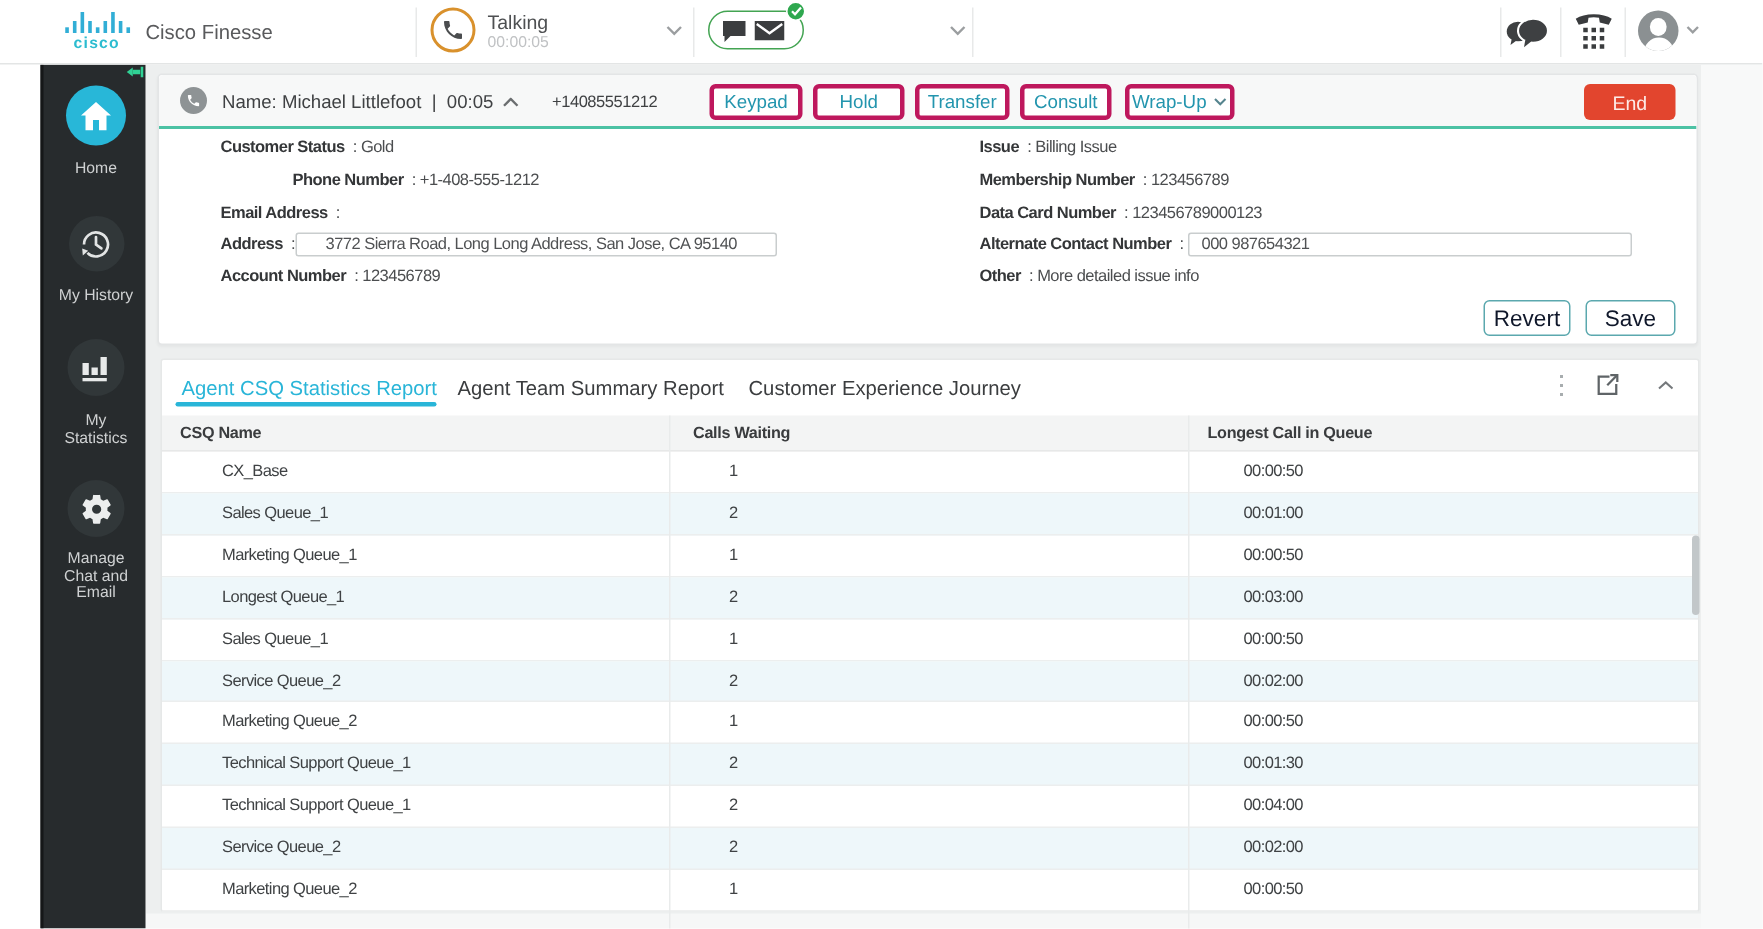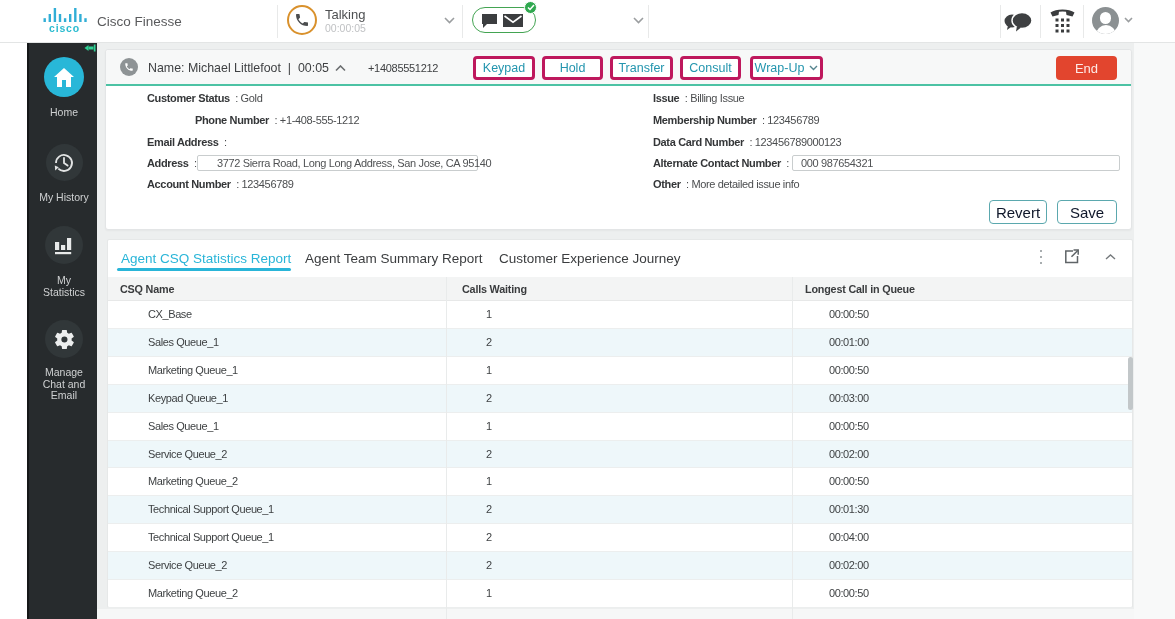--- a/index.html
+++ b/index.html
@@ -202,28 +202,28 @@
           <polyline points="1,1 4.5,4.5 8,1" stroke="#55848e" stroke-width="1.4" fill="none"></polyline>
         </svg>
     </div>
     <div id="btn-end">End</div>
   </div>
 
   <div class="fieldrow" style="left:41px; top:42px;"><b>Customer Status</b> &nbsp;: Gold</div>
   <div class="fieldrow" style="left:41px; top:64px;padding-left:48px;"><b>Phone Number</b> &nbsp;: +1-408-555-1212</div>
   <div class="fieldrow" style="left:41px; top:86px;"><b>Email Address</b> &nbsp;:</div>
   <div class="fieldrow" style="left:41px; top:107px;"><b>Address</b> &nbsp;:</div>
-  <div class="finput" style="left:91px; top:105px; width:281px;padding-left:19px;">3772 Sierra Road, Long Long Address, San Jose, CA 95140</div>
+  <div class="finput" style="left:91px; top:105px; width:321px;padding-left:19px;">3772 Sierra Road, Long Long Address, San Jose, CA 95140</div>
   <div class="fieldrow" style="left:41px; top:128px;"><b>Account Number</b> &nbsp;: 123456789</div>
 
   <div class="fieldrow" style="left:547px; top:42px;"><b>Issue</b> &nbsp;: Billing Issue</div>
   <div class="fieldrow" style="left:547px; top:64px;"><b>Membership Number</b> &nbsp;: 123456789</div>
   <div class="fieldrow" style="left:547px; top:86px;"><b>Data Card Number</b> &nbsp;: 123456789000123</div>
   <div class="fieldrow" style="left:547px; top:107px;"><b>Alternate Contact Number</b> &nbsp;:</div>
-  <div class="finput" style="left:686px; top:105px; width:328px;">000 987654321</div>
+  <div class="finput" style="left:686px; top:105px; width:296px;">000 987654321</div>
   <div class="fieldrow" style="left:547px; top:128px;"><b>Other</b> &nbsp;: More detailed issue info</div>
 
   <div class="smbtn" style="left:883px; width:58px;">Revert</div>
   <div class="smbtn" style="left:951px; width:60px;">Save</div>
 </div>
 
 <div id="card2">
   <div class="tab" id="tab1">Agent CSQ Statistics Report</div>
   <div class="tab" style="left:197px;">Agent Team Summary Report</div>
   <div class="tab" style="left:391px;">Customer Experience Journey</div>
@@ -257,21 +257,21 @@
         <span class="td c1">Sales Queue_1</span>
         <span class="td c2">2</span>
         <span class="td c3">00:01:00</span>
       </div>
     <div class="trow">
         <span class="td c1">Marketing Queue_1</span>
         <span class="td c2">1</span>
         <span class="td c3">00:00:50</span>
       </div>
     <div class="trow alt">
-        <span class="td c1">Keypad Queue_1</span>
+        <span class="td c1">Longest Queue_1</span>
         <span class="td c2">2</span>
         <span class="td c3">00:03:00</span>
       </div>
     <div class="trow">
         <span class="td c1">Sales Queue_1</span>
         <span class="td c2">1</span>
         <span class="td c3">00:00:50</span>
       </div>
     <div class="trow alt">
         <span class="td c1">Service Queue_2</span>

